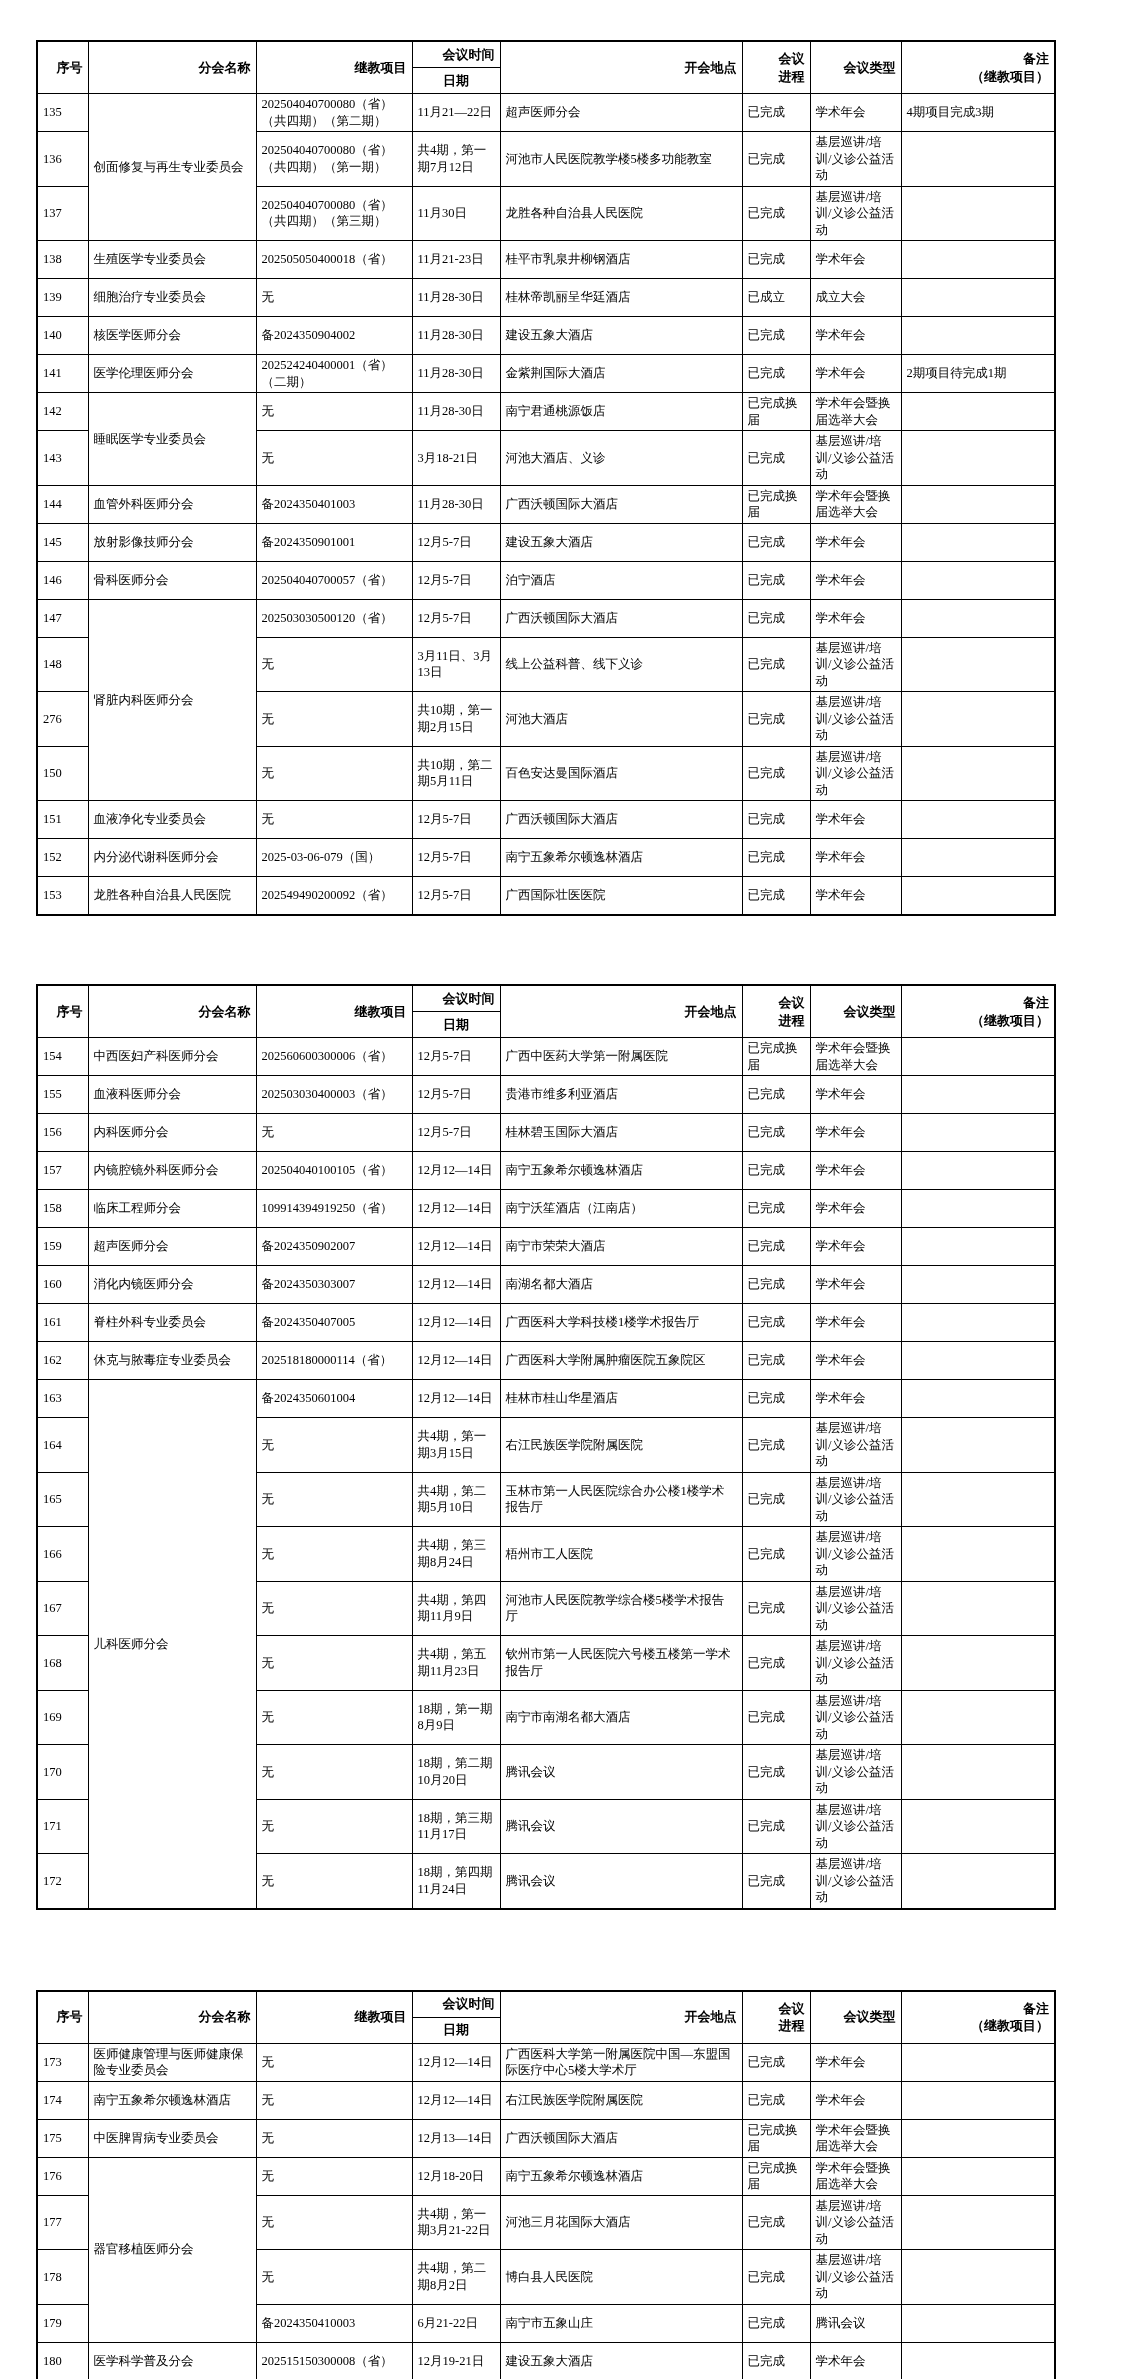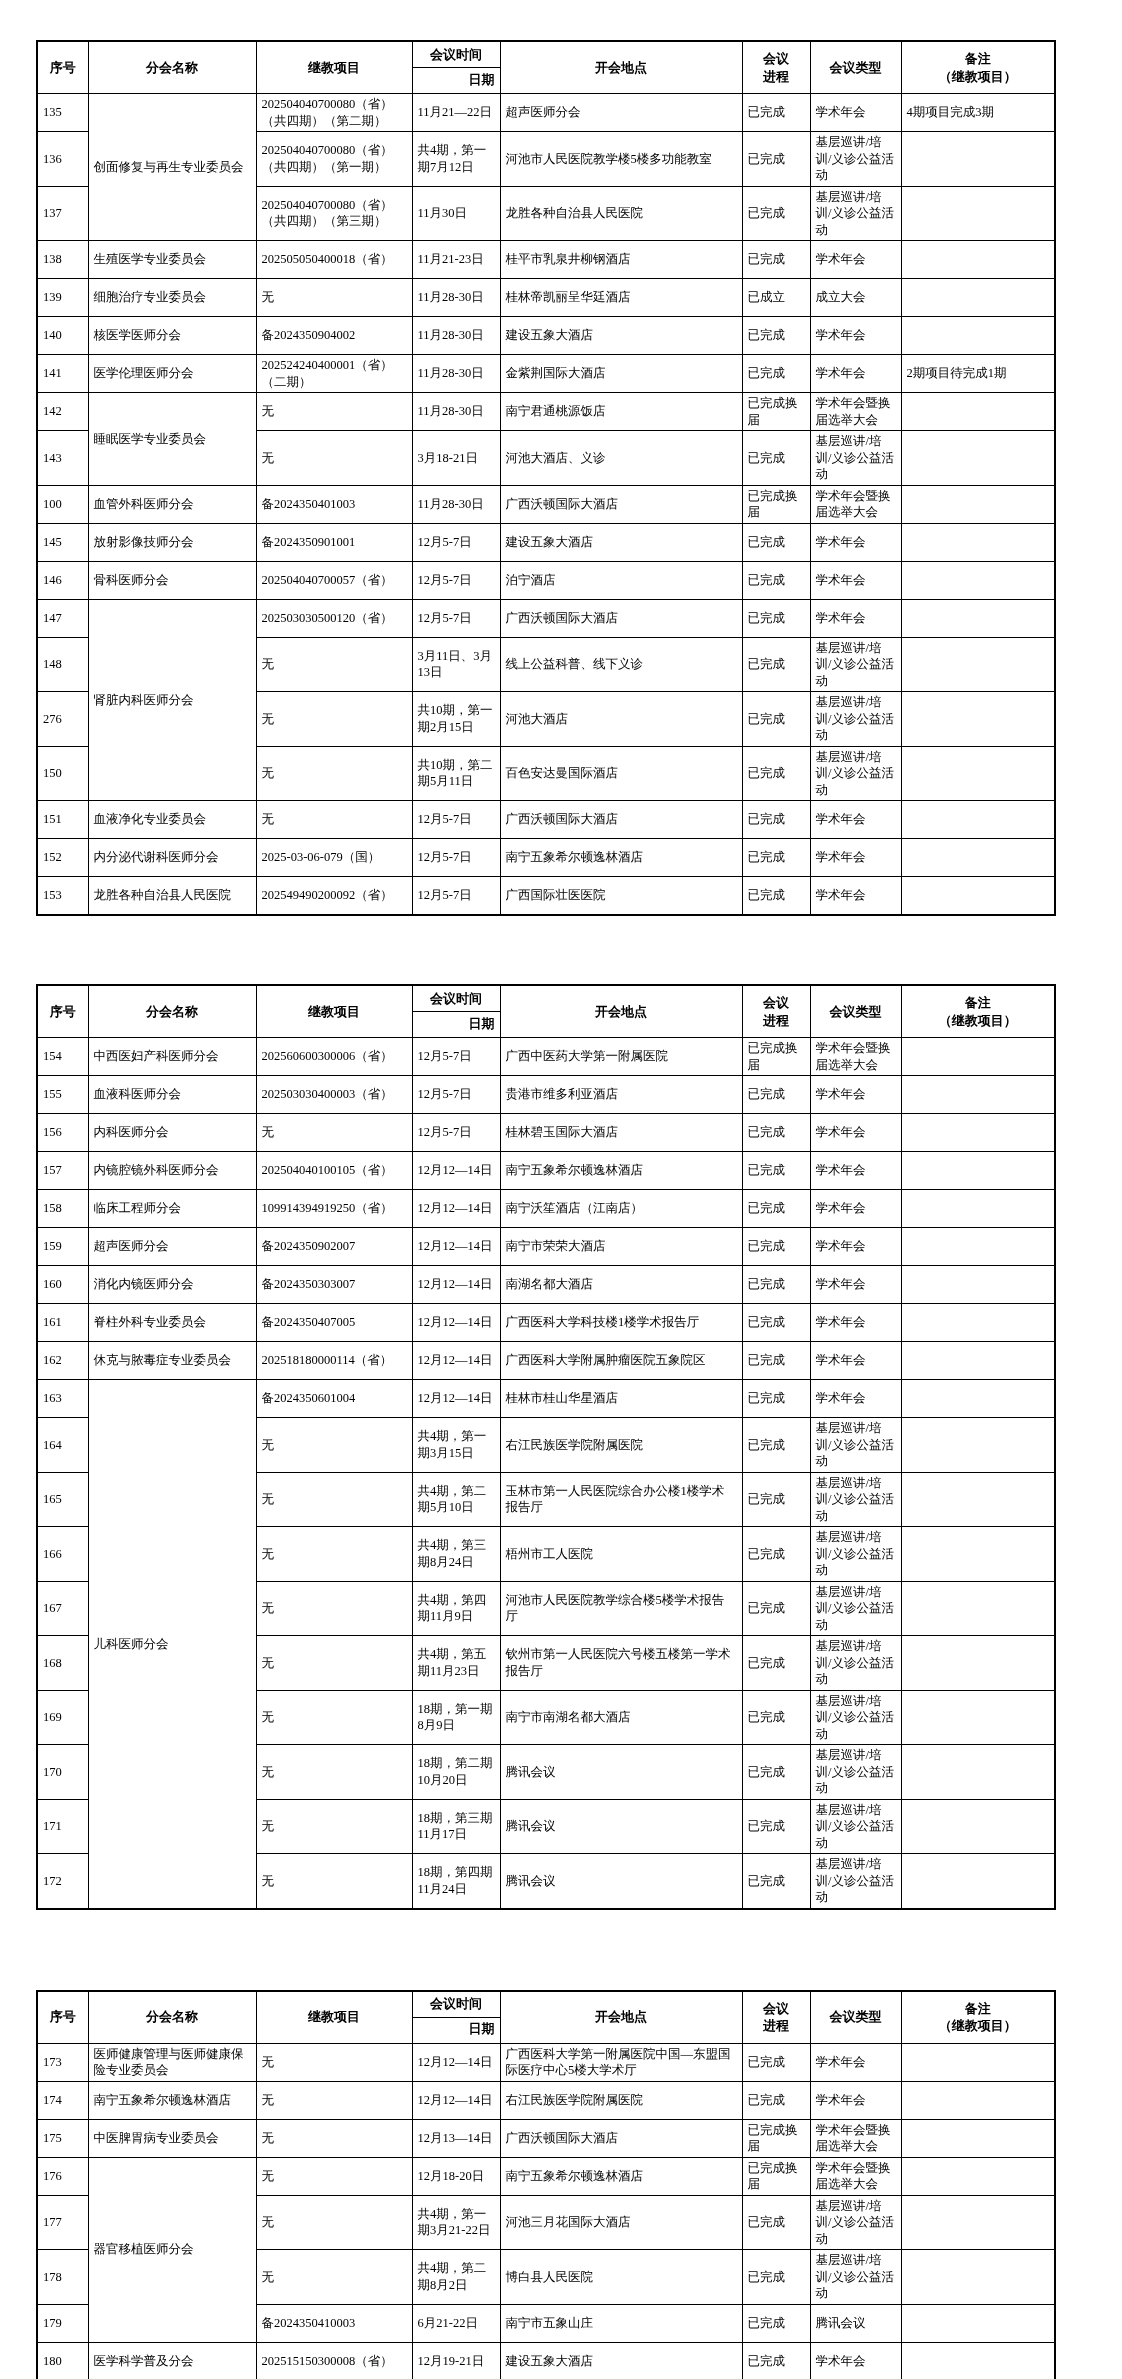--- a/index.html
+++ b/index.html
@@ -23,25 +23,25 @@
     padding:2px 5px;
     font-size:12.5px;
     line-height:1.32;
     vertical-align:middle;
     word-break:break-all;
     overflow:hidden;
   }
   table.report th{
     font-weight:bold;
     font-size:13px;
-    text-align:center;
+    text-align:right;
     white-space:pre-line;
     height:21px;
   }
-  table.report th.h-date{text-align:right;font-family:Liberation Mono, monospace;}
+  table.report th.h-date{text-align:center;}
   table.report tbody td{height:33px;text-align:left;}
   td.c-no, td.c-remark{text-align:center;}
 </style>
 </head>
 <body>
 
 <div class="page">
   <table class="report" data-table="0">
       <colgroup>
         <col style="width: 51px;">
@@ -152,21 +152,21 @@
         <tr>
           <td class="c-no">143</td>
           <td class="c-project">无</td>
           <td class="c-date">3月18-21日</td>
           <td class="c-location">河池大酒店、义诊</td>
           <td class="c-progress">已完成</td>
           <td class="c-type">基层巡讲/培训/义诊公益活动</td>
           <td class="c-remark"></td>
         </tr>
         <tr>
-          <td class="c-no">100</td>
+          <td class="c-no">144</td>
           <td class="c-branch">血管外科医师分会</td>
           <td class="c-project">备2024350401003</td>
           <td class="c-date">11月28-30日</td>
           <td class="c-location">广西沃顿国际大酒店</td>
           <td class="c-progress">已完成换届</td>
           <td class="c-type">学术年会暨换届选举大会</td>
           <td class="c-remark"></td>
         </tr>
         <tr>
           <td class="c-no">145</td>

